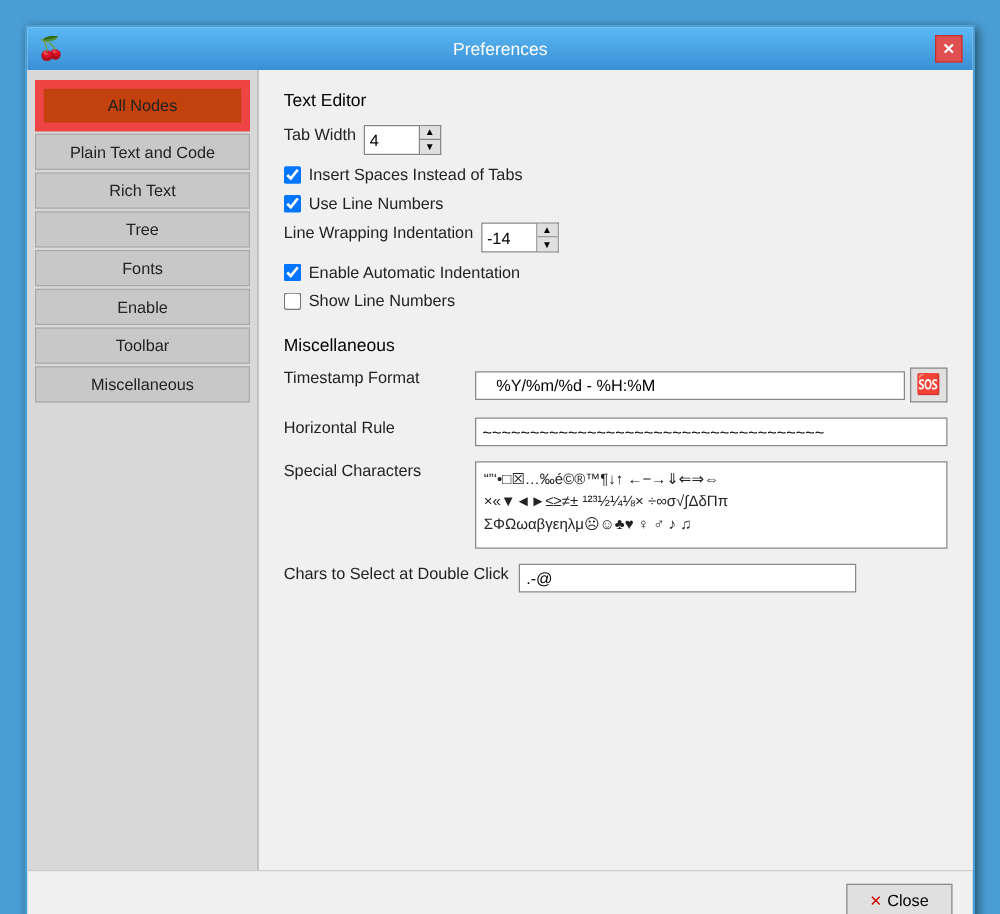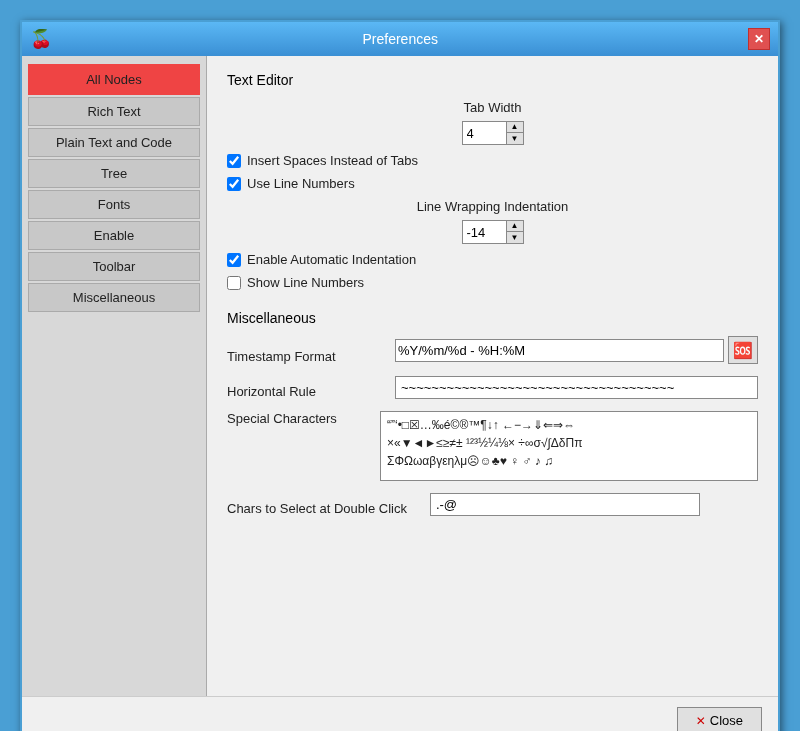--- a/index.html
+++ b/index.html
@@ -81,44 +81,42 @@
       background: #c8c8c8;
       border: 1px solid #aaa;
       padding: 6px 10px;
       cursor: pointer;
       text-align: center;
       font-size: 13px;
       color: #222;
     }
 
     .sidebar-item.active {
-      background: #ef4444;
-      border: 2px solid #ef4444;
+      background: #c2410c;
+      border: 7px solid #ef4444;
       font-weight: normal;
     }
 
     .main-content {
       flex: 1;
       padding: 16px 20px;
       background: #f0f0f0;
     }
 
     .section-title {
       font-size: 14px;
       font-weight: normal;
       margin-bottom: 12px;
       color: #000;
     }
 
     .form-row {
       display: flex;
-      align-items: center;
       margin-bottom: 8px;
       gap: 6px;
-      flex-direction: column;
     }
 
     .form-label {
       color: #222;
       min-width: 0;
     }
 
     .spinbox {
       display: flex;
       align-items: stretch;
@@ -172,23 +170,23 @@
     .misc-section {
       margin-top: 20px;
     }
 
     .misc-section .section-title {
       margin-bottom: 10px;
     }
 
     .misc-row {
       display: flex;
-      align-items: flex-end;
+      align-items: flex-start;
       margin-bottom: 12px;
-      gap: 23px;
+      gap: 8px;
     }
 
     .misc-label {
       min-width: 145px;
       color: #222;
     }
 
     .text-input {
       flex: 1;
       border: 1px solid #888;
@@ -200,21 +198,21 @@
     .timestamp-wrapper {
       display: flex;
       align-items: center;
       gap: 4px;
       flex: 1;
     }
 
     .timestamp-input {
       flex: 1;
       border: 1px solid #888;
-      padding: 3px 2px;
+      padding: 3px 16px;
       font-size: 13px;
       background: white;
     }
 
     .lifesaver-btn {
       width: 30px;
       height: 28px;
       background: #e0e0e0;
       border: 1px solid #888;
       display: flex;
@@ -285,22 +283,22 @@
       <span class="app-icon">🍒</span>
     </div>
     <span class="title-bar-title">Preferences</span>
     <div class="close-btn">✕</div>
   </div>
 
   <div class="window-body">
 
     <div class="sidebar">
       <div class="sidebar-item active">All Nodes</div>
+      <div class="sidebar-item">Plain Text and Code</div>
       <div class="sidebar-item">Rich Text</div>
-      <div class="sidebar-item">Plain Text and Code</div>
       <div class="sidebar-item">Tree</div>
       <div class="sidebar-item">Fonts</div>
       <div class="sidebar-item">Enable</div>
       <div class="sidebar-item">Toolbar</div>
       <div class="sidebar-item">Miscellaneous</div>
     </div>
 
     <div class="main-content">
 
       <div class="section-title">Text Editor</div>

